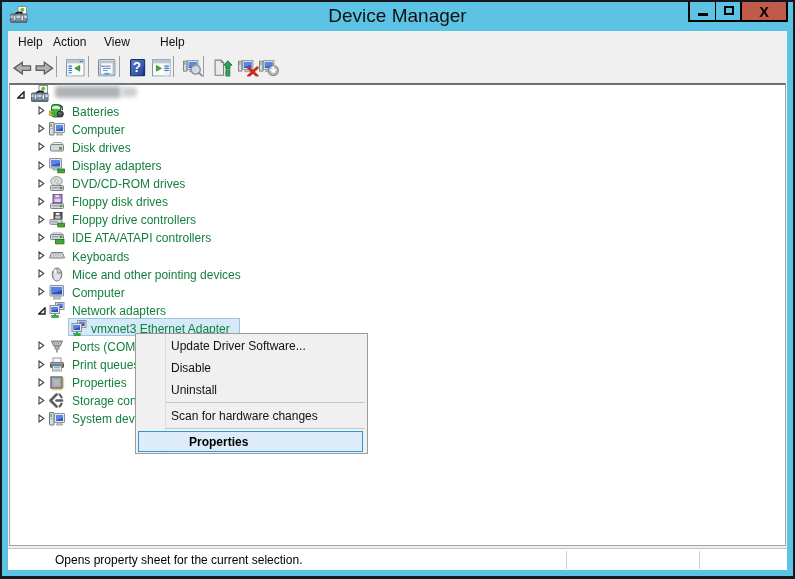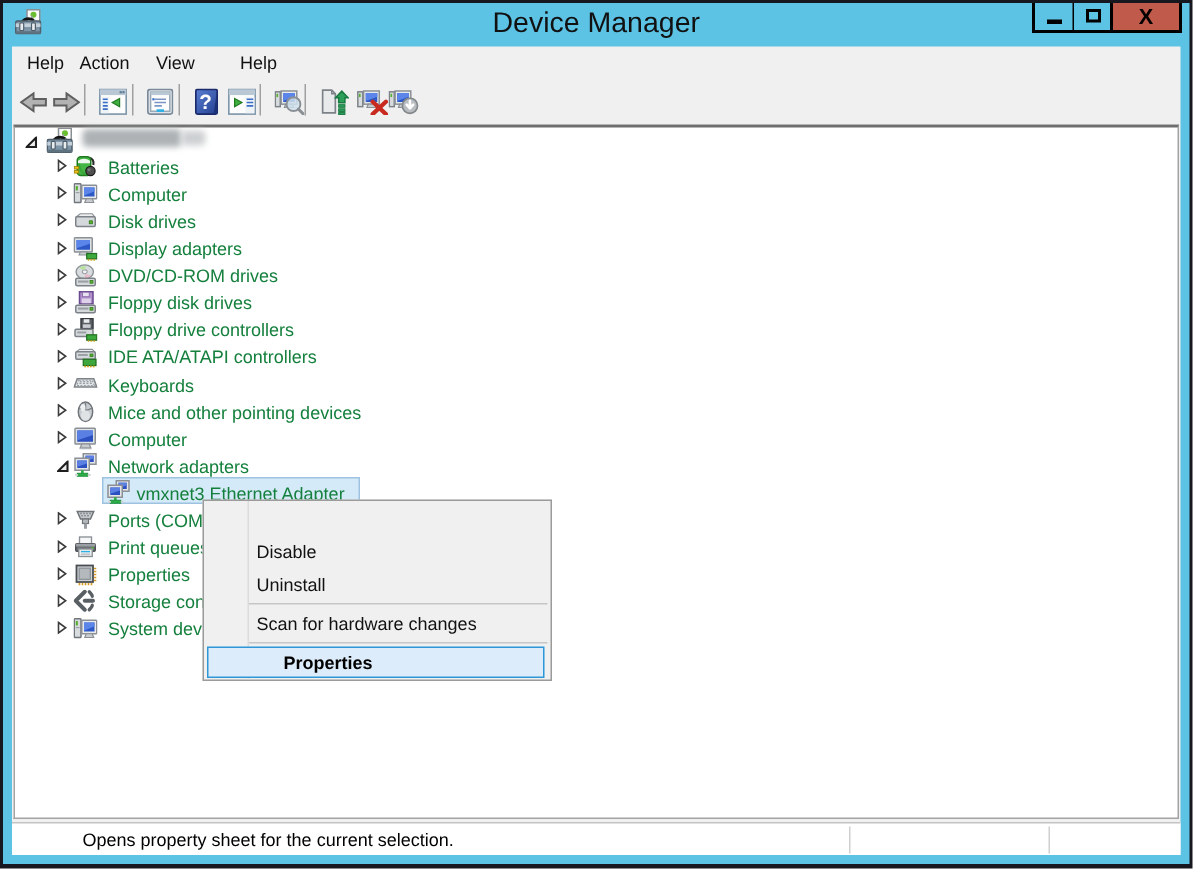--- a/index.html
+++ b/index.html
@@ -422,20 +422,21 @@
             <rect x="5" y="11.5" width="1.8" height="2.2" fill="#2db04a"></rect>
             <rect x="2.5" y="13.5" width="7" height="2" fill="#2db04a" stroke="#1a8a34" stroke-width="0.6"></rect>
             <rect x="1" y="14" width="2" height="1.2" fill="#d0d3d6"></rect>
             <rect x="9.5" y="14" width="2" height="1.2" fill="#d0d3d6"></rect>
           </svg></span>
         <span class="lbl" style="left:91px">vmxnet3 Ethernet Adapter</span>
       </div>
   </div>
   <div id="ctx">
     <div id="gutter"></div>
+    <div class="ci" style="top:5px">Update Driver Software...</div>
     <div class="ci" style="top:27px">Disable</div>
     <div class="ci" style="top:48.5px">Uninstall</div>
     <div class="csep" style="top:67.5px"></div>
     <div class="ci" style="top:74.5px">Scan for hardware changes</div>
     <div class="csep" style="top:94px"></div>
     <div id="prop">
         <div style="position:absolute;left:50px;top:3px;font-weight:bold;font-size:12px;">Properties</div>
       </div>
   </div>
   <div id="status">

